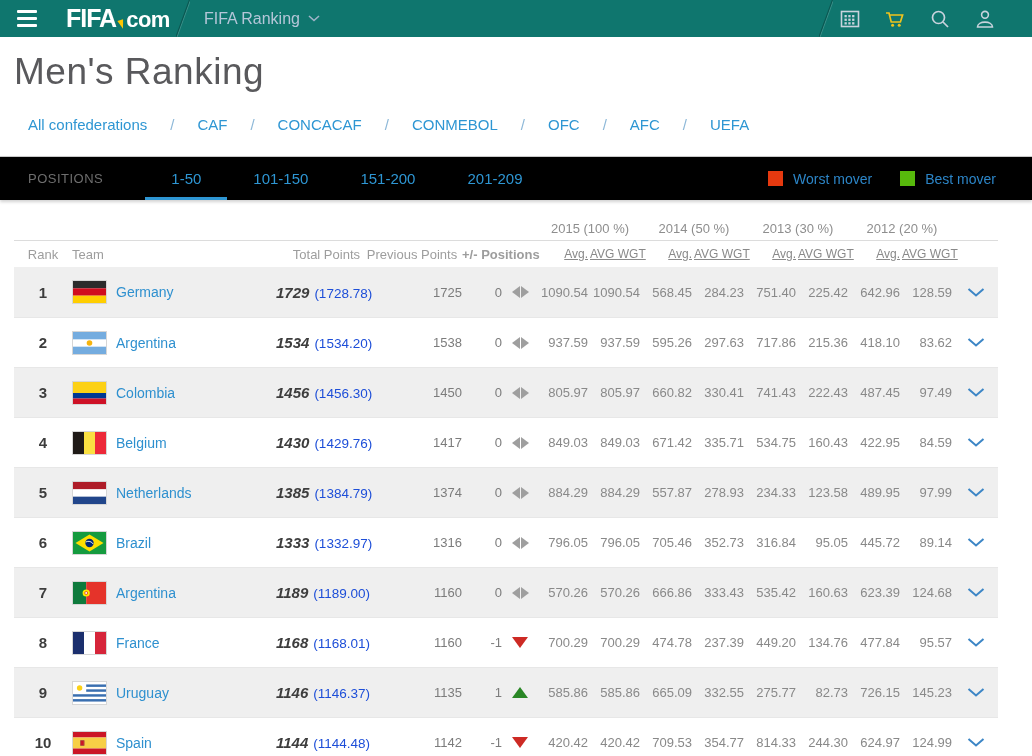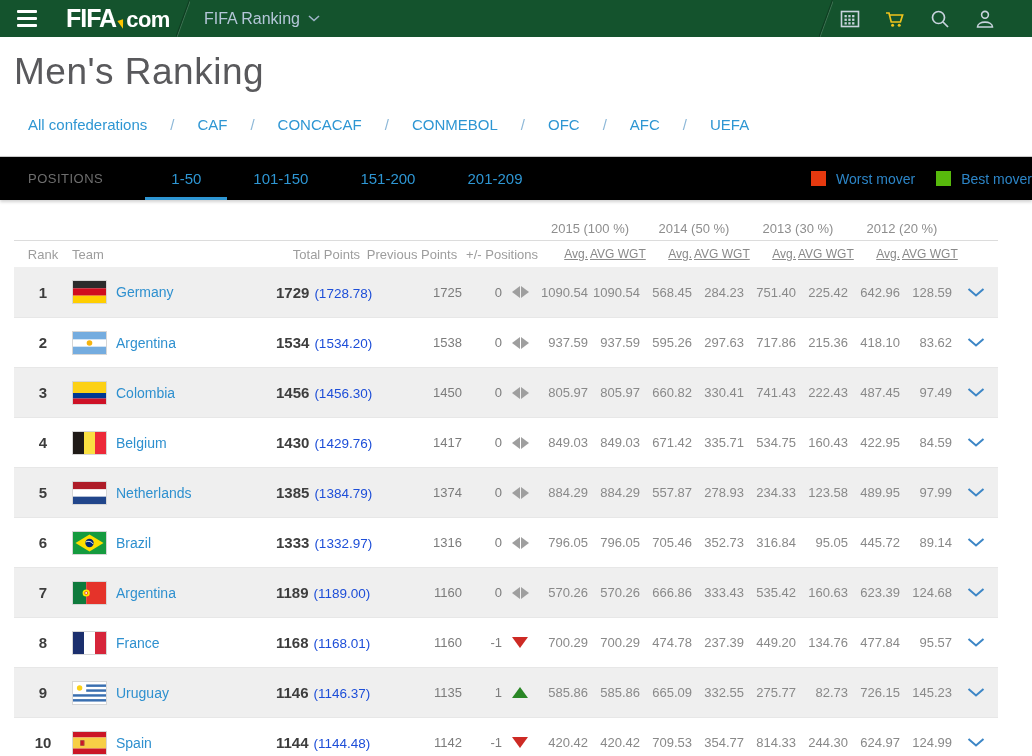--- a/index.html
+++ b/index.html
@@ -1,20 +1,20 @@
 <!DOCTYPE html>
 <html><head>
 <meta charset="utf-8">
 <style>
   * { box-sizing: border-box; margin: 0; padding: 0; }
   html,body { width: 1032px; height: 756px; overflow: hidden; }
   body { font-family: "Liberation Sans", sans-serif; background: #fff; }
 
   
-  .topbar { height: 37px; background: #14532d; display: flex; align-items: center; position: relative; }
+  .topbar { height: 37px; background: #0f766e; display: flex; align-items: center; position: relative; }
   .menu-btn { width: 54px; height: 37px; display: flex; flex-direction: column; justify-content: center; align-items: center; gap: 4px; cursor: pointer; }
   .menu-btn i { display: block; width: 20px; height: 3px; background: #fff; border-radius: 1px; }
   .logo { display: flex; align-items: baseline; margin-left: 12px; cursor: pointer; }
   .logo .fifa { color: #fff; font-weight: 700; font-size: 25px; letter-spacing: -1px; }
   .logo .fifadot { width: 0; height: 0; border-top: 9px solid #ffc601; border-left: 3px solid transparent; border-right: 3px solid transparent; transform: rotate(-18deg) translateY(2px); margin: 0 2px; }
   .logo .com { color: #fff; font-weight: 700; font-size: 22px; letter-spacing: -0.5px; }
   .diag { width: 14px; height: 37px; position: relative; overflow: hidden; margin: 0 6px; }
   .diag::before { content:""; position: absolute; left: 6px; top: -4px; height: 46px; border-left: 1px solid rgba(0,0,0,0.28); border-right: 1px solid rgba(255,255,255,0.18); transform: rotate(20deg); }
   .crumb { display: flex; align-items: center; gap: 8px; color: #b4c6d8; font-size: 16px; margin-left: 8px; cursor: pointer; }
   .topbar .spacer { flex: 1; }
@@ -27,49 +27,49 @@
   .confnav a { color: #2e96d3; text-decoration: none; cursor: pointer; }
   .confnav .slash { color: #8db8d8; margin: 0 23px; }
 
   
   .posbar { margin-top: 23px; height: 44px; background: #000000; border-top: 1px solid #c9c9c9; box-shadow: 0 2px 3px rgba(0,0,0,0.18); display: flex; align-items: center; position: relative; }
   .posbar .poslabel { margin-left: 28px; font-size: 13px; color: #6e6e6e; letter-spacing: 0.5px; }
   .postabs { display: flex; align-items: stretch; height: 100%; margin-left: 42px; }
   .postab { display: flex; align-items: center; padding: 0 26px; font-size: 15px; color: #2e96d3; cursor: pointer; border-bottom: 3px solid transparent; padding-top: 3px; }
   .postab.active { border-bottom-color: #2e96d3; }
   .posbar .spacer { flex: 1; }
-  .legend { display: flex; align-items: center; gap: 21px; }
+  .legend { display: flex; align-items: center; gap: 28px; margin-right: 36px; }
   .legend-item { display: flex; align-items: center; gap: 10px; }
   .legend-sq { width: 15px; height: 15px; display: inline-block; }
   .legend-label { font-size: 14px; color: #2c85c7; }
 
   
   :root { --cols: 58px 44px 160px 86px 100px 40px 36px 52px 52px 52px 52px 52px 52px 52px 52px 44px; }
   .rank-table { width: 984px; margin: 20px 34px 0 14px; }
   .grid { display: grid; grid-template-columns: var(--cols); align-items: center; }
   .yearsrow { grid-template-columns: 524px 104px 104px 104px 104px 44px; height: 21px; border-bottom: 1px solid #dcdcdc; }
   .yearsrow .yg { text-align: center; font-size: 13px; color: #8e8e8e; padding-bottom: 3px; }
   .subhead { height: 26px; font-size: 13px; color: #9d9d9d; }
   .subhead .num { font-size: 12px; text-decoration: underline; }
   .c { white-space: nowrap; }
   .c.center { text-align: center; }
   .c.right { text-align: right; padding-right: 2px; }
   .c.left { text-align: left; }
   .teamhead { grid-column: span 2; }
-  .pmhead { grid-column: span 2; text-align: right; }
+  .pmhead { grid-column: span 2; text-align: left; font-weight: bold; }
 
   .row { height: 50px; border-top: 1px solid #e7e7e7; }
   .row.odd { background: #efefef; }
   .row:first-of-type { border-top: none; }
   .rank { text-align: center; font-weight: 700; font-size: 15px; color: #3d3d3d; }
   .flagc { line-height: 0; }
   .flagc .flag { display: inline-block; border: 1px solid #d6d6d6; line-height: 0; }
   .team a { color: #2e90cf; font-size: 14px; text-decoration: none; cursor: pointer; }
   .total { text-align: right; font-size: 13px; }
-  .total b { font-size: 15px; color: #3d3d3d; }
+  .total b { font-size: 15px; color: #3d3d3d; font-style: italic; }
   .total .paren { color: #1d4ed8; font-size: 13.5px; margin-left: 5px; }
   .prev, .chg { text-align: right; font-size: 13px; color: #7c7c7c; }
   .num { text-align: right; font-size: 13px; color: #898989; padding-right: 2px; }
   .move { display: flex; justify-content: center; align-items: center; gap: 1px; }
   .tri-l { width:0; height:0; border-top:6px solid transparent; border-bottom:6px solid transparent; border-right:8px solid #9f9f9f; }
   .tri-r { width:0; height:0; border-top:6px solid transparent; border-bottom:6px solid transparent; border-left:8px solid #9f9f9f; }
   .tri-d { width:0; height:0; border-left:8px solid transparent; border-right:8px solid transparent; border-top:11px solid #cd2a24; }
   .tri-u { width:0; height:0; border-left:8px solid transparent; border-right:8px solid transparent; border-bottom:11px solid #2a8726; }
   .exp { display: flex; justify-content: center; cursor: pointer; }
 </style>

